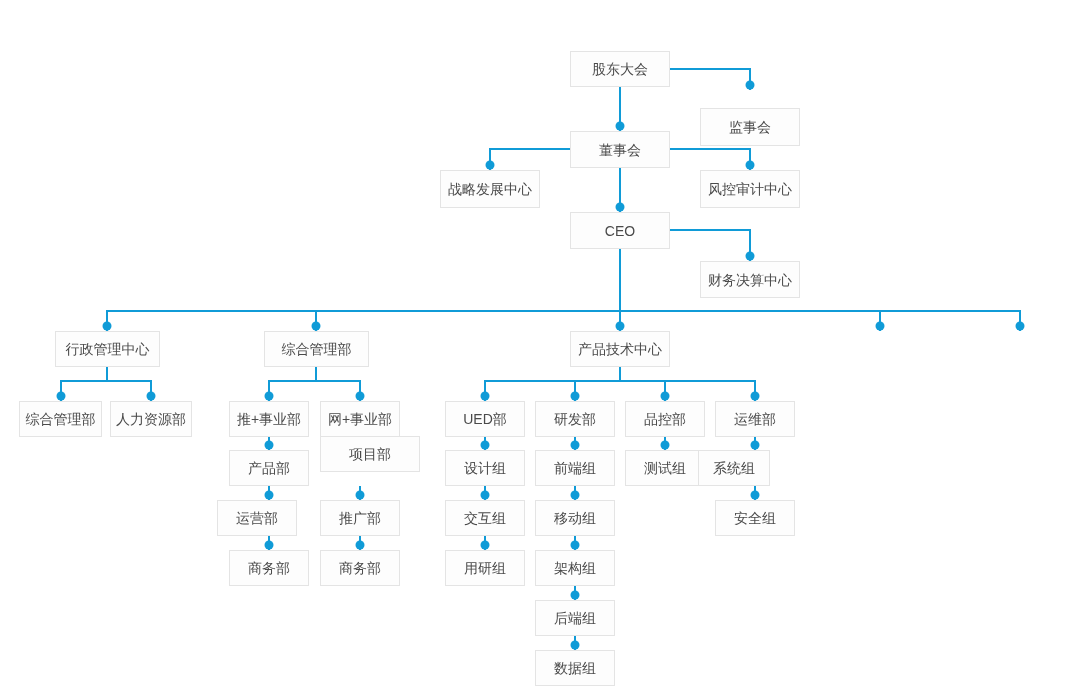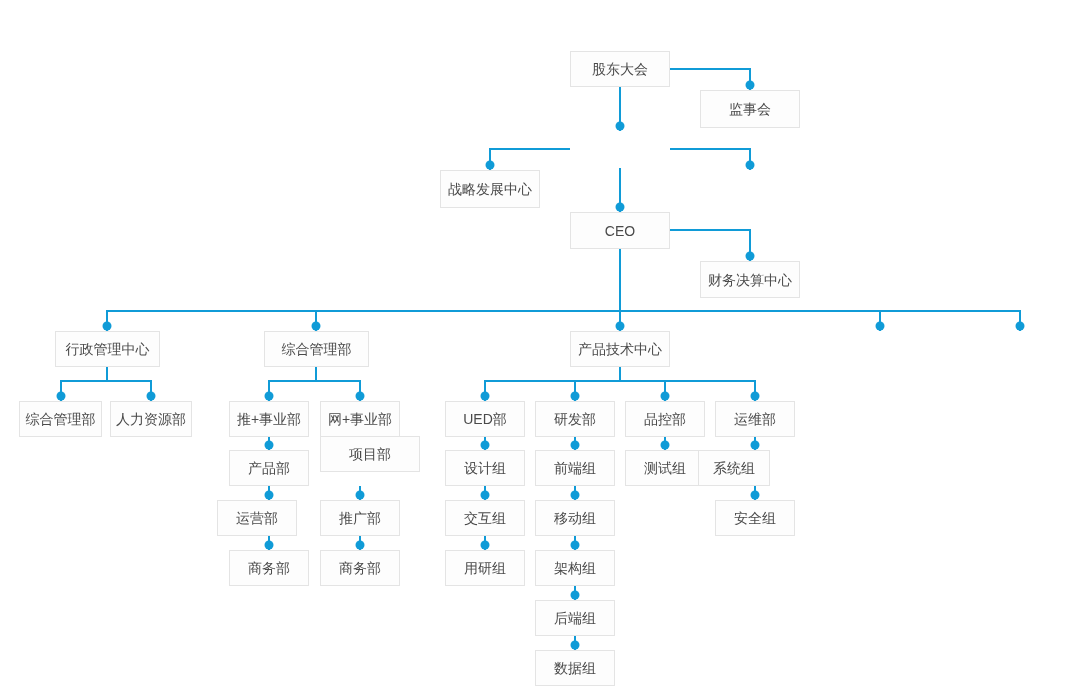--- a/index.html
+++ b/index.html
@@ -86,22 +86,24 @@
       <circle cx="575" cy="545" r="4.5"></circle>
       <circle cx="575" cy="595" r="4.5"></circle>
       <circle cx="575" cy="645" r="4.5"></circle>
       <circle cx="665" cy="445" r="4.5"></circle>
       <circle cx="755" cy="445" r="4.5"></circle>
       <circle cx="755" cy="495" r="4.5"></circle>
     </g>
   </svg>
 
   <div class="node" style="left:570px;top:51px;width:100px;height:36px">股东大会</div>
-  <div class="node" style="left:700px;top:90px;width:100px;height:38px">监事会</div>
+  <div class="node" style="left:700px;top:108px;width:100px;height:38px">监事会</div>
+  <div class="node" style="left:570px;top:131px;width:100px;height:37px">董事会</div>
   <div class="node" style="left:440px;top:170px;width:100px;height:38px">战略发展中心</div>
+  <div class="node" style="left:700px;top:170px;width:100px;height:38px">风控审计中心</div>
   <div class="node" style="left:570px;top:212px;width:100px;height:37px">CEO</div>
   <div class="node" style="left:700px;top:261px;width:100px;height:37px">财务决算中心</div>
 
   <div class="node" style="left:55px;top:331px;width:105px;height:36px">行政管理中心</div>
   <div class="node" style="left:264px;top:331px;width:105px;height:36px">综合管理部</div>
   <div class="node" style="left:570px;top:331px;width:100px;height:36px">产品技术中心</div>
 
   <div class="node" style="left:19px;top:401px;width:83px;height:36px">综合管理部</div>
   <div class="node" style="left:110px;top:401px;width:82px;height:36px">人力资源部</div>
 

